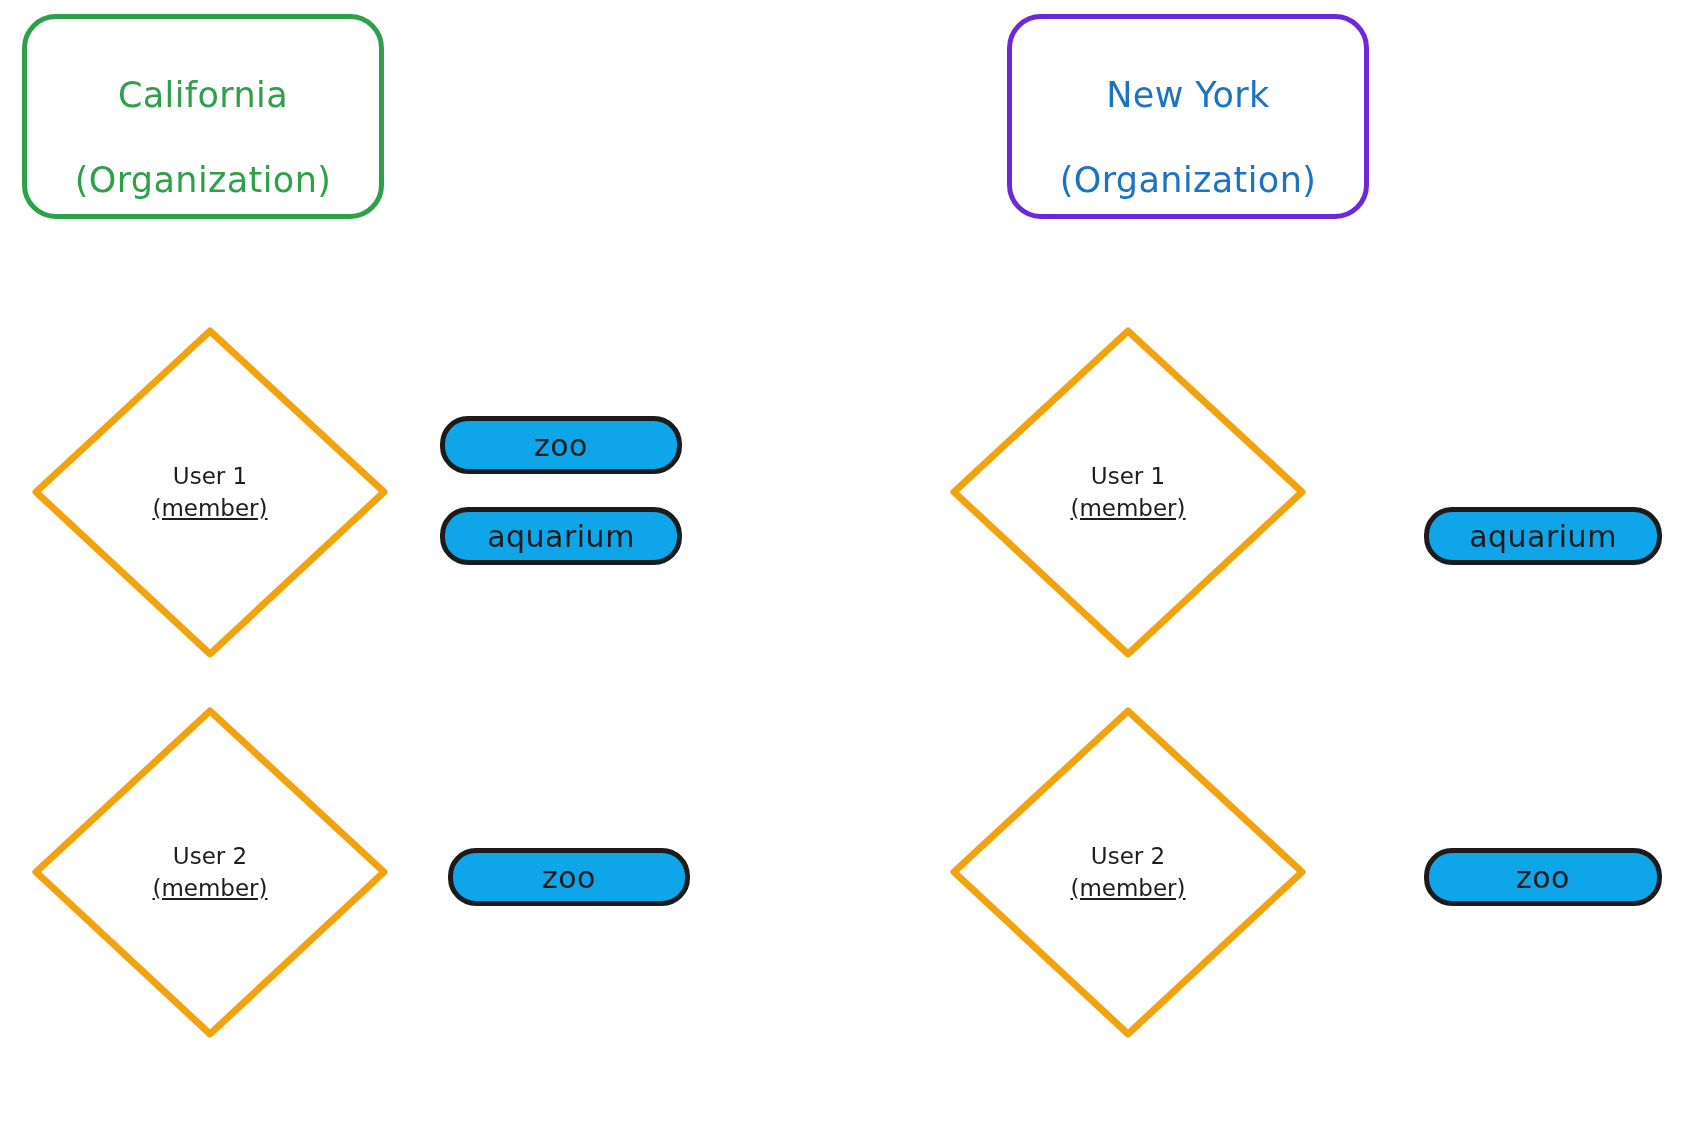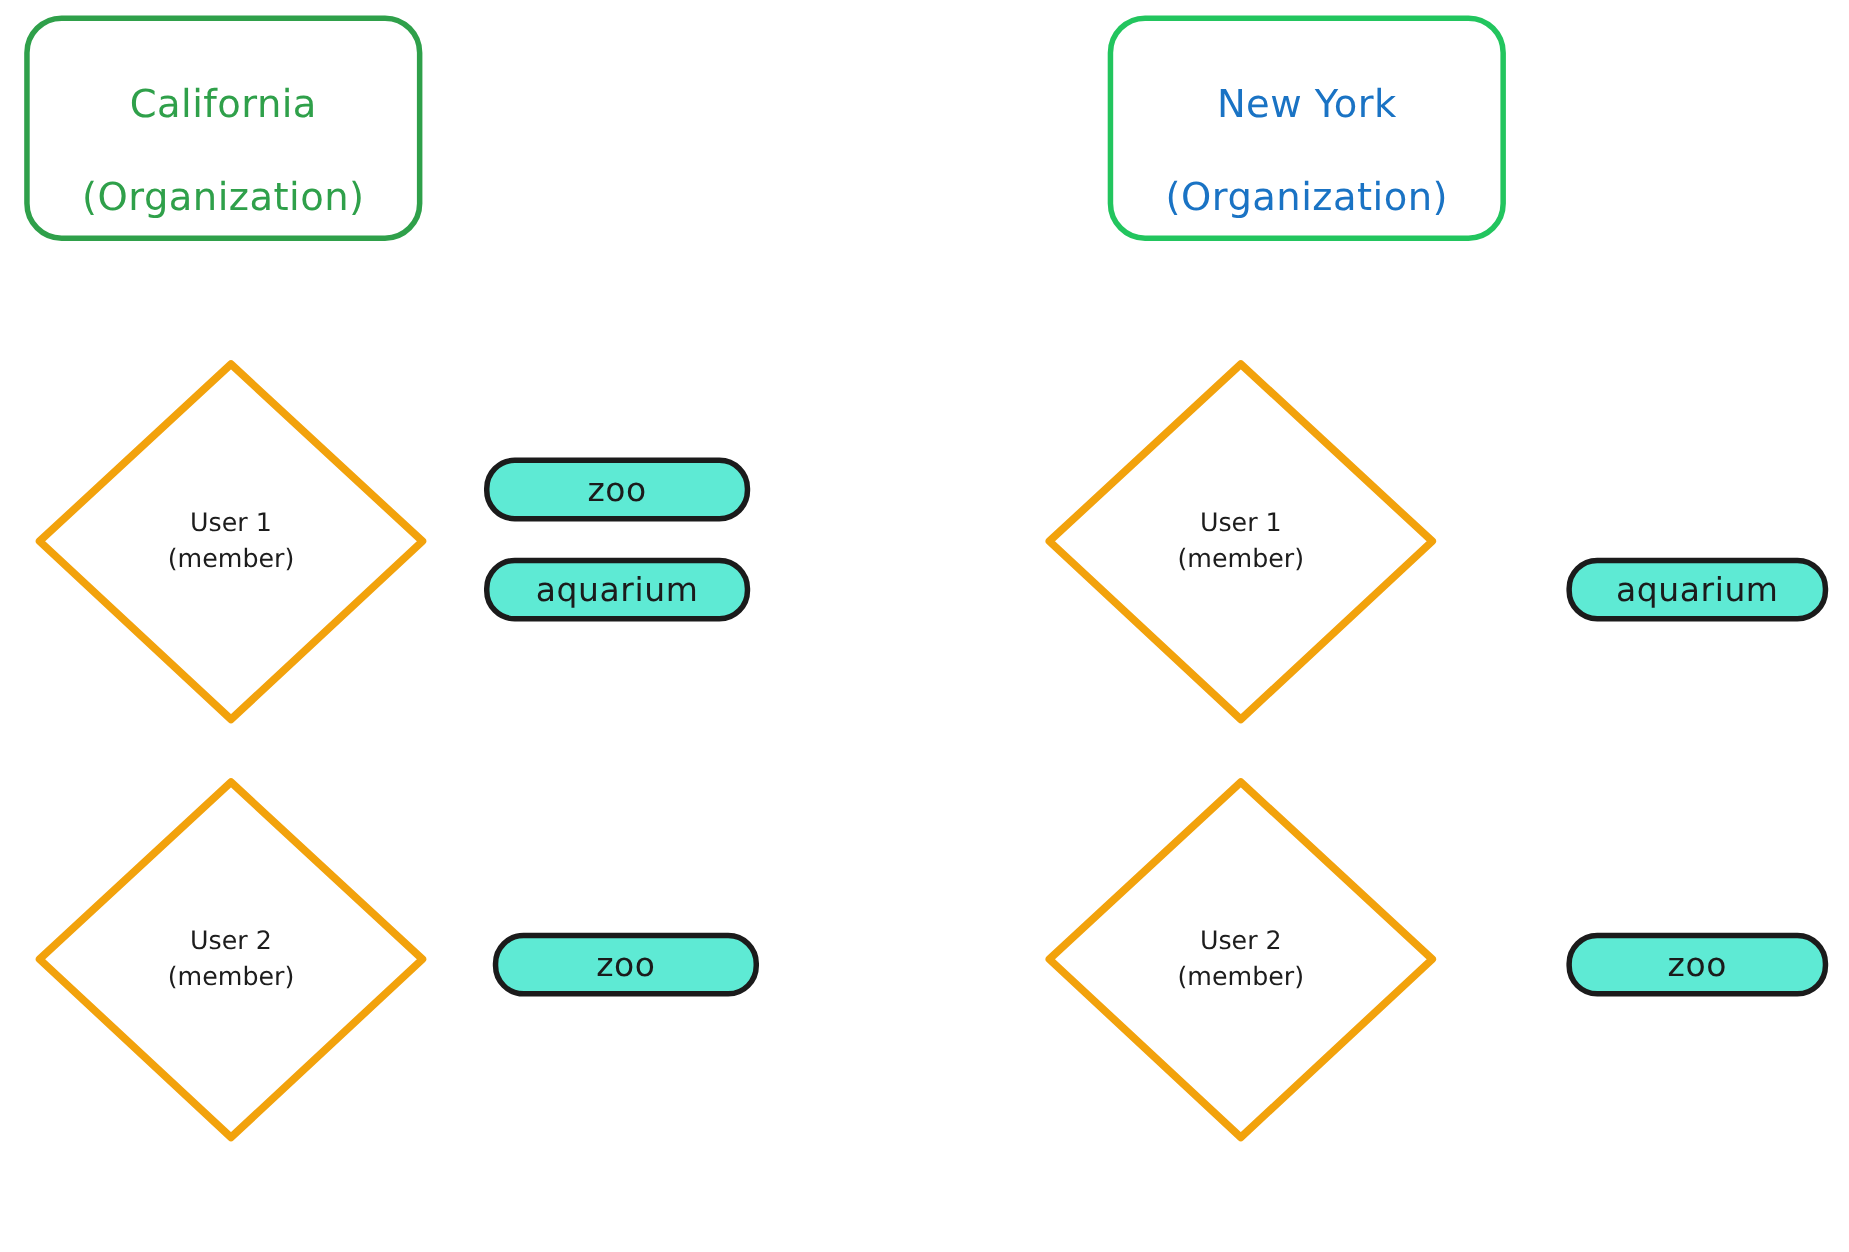--- a/index.html
+++ b/index.html
@@ -35,21 +35,21 @@
   }
   .org-box .org-label {
     text-align: center;
     line-height: 1.22;
     font-size: 35px;
     letter-spacing: 0.4px;
     white-space: pre-line;
   }
   .org-green { border: 5px solid #2fa04a; }
   .org-green .org-label { color: #2fa04a; }
-  .org-blue { border: 5px solid #22c55e; }
+  .org-blue { border: 5px solid #6d28d9; }
   .org-blue .org-label { color: #1a73c4; }
 
   
   .diamond-wrap {
     position: absolute;
   }
   .diamond-shape {
     position: absolute;
     left: 0;
     top: 0;
@@ -65,27 +65,27 @@
     display: flex;
     flex-direction: column;
     align-items: center;
     justify-content: center;
     text-align: center;
     color: #1d1d1d;
     font-size: 23px;
     line-height: 1.28;
     pointer-events: none;
   }
-  .diamond-text .line2 { margin-top: 2px; }
+  .diamond-text .line2 { margin-top: 2px; text-decoration: underline; }
 
   
   .tag-box {
     border: 5px solid #1b1b1b;
     border-radius: 28px;
-    background: #5eead4;
+    background: #0ea5e9;
     display: flex;
     align-items: center;
     justify-content: center;
     color: #1b1b1b;
     font-size: 30px;
     letter-spacing: 0.5px;
     box-sizing: border-box;
   }
 </style>
 </head>

